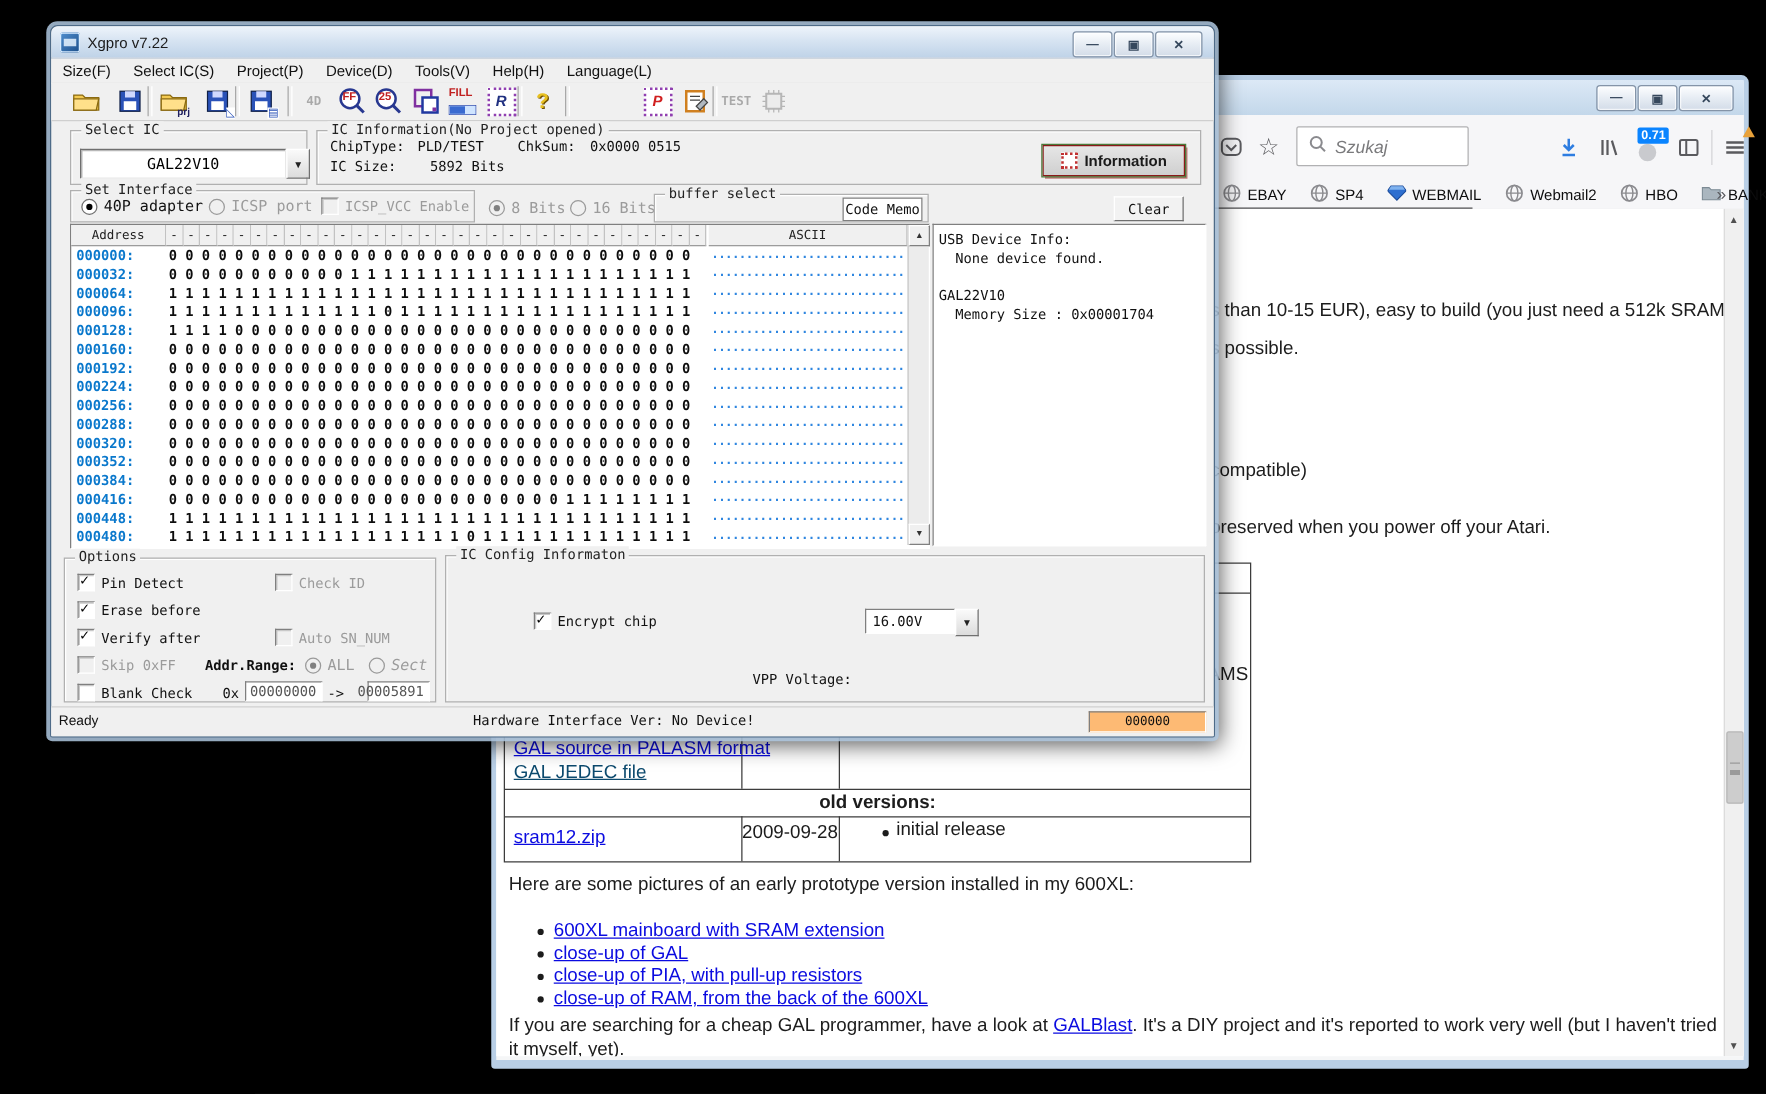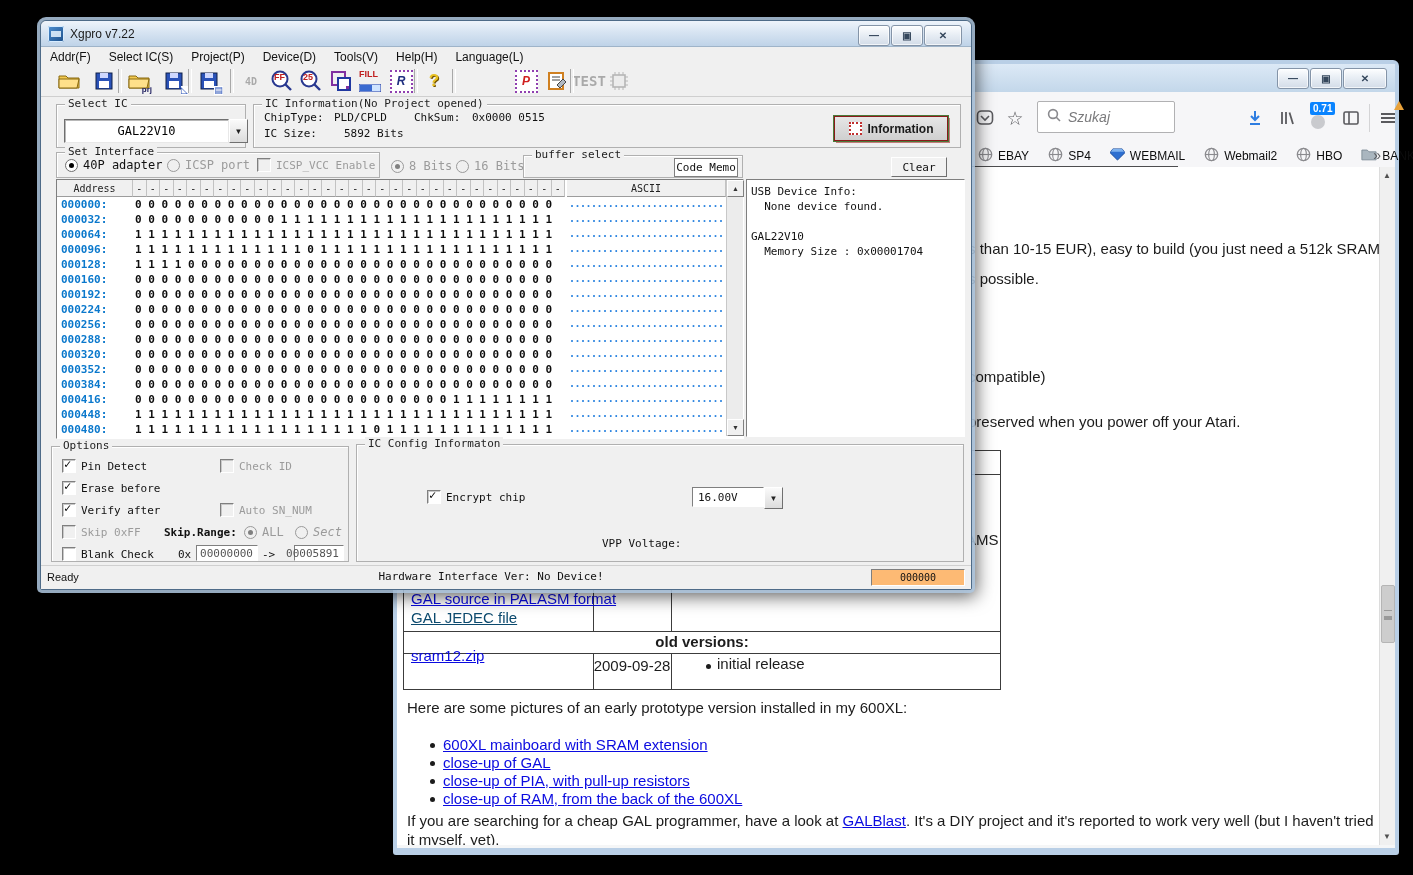--- a/index.html
+++ b/index.html
@@ -254,21 +254,21 @@
         <div class="tline" style="left:189px;top:0;width:1px;height:180px;"></div>
         <div class="tline" style="left:267px;top:0;width:1px;height:180px;"></div>
         <div class="tline" style="left:189px;top:202px;width:1px;height:36px;"></div>
         <div class="tline" style="left:267px;top:202px;width:1px;height:36px;"></div>
         <div class="pg-text pg-link visited" style="left:7px;top:121px;">schematics in Eagle format</div>
         <div id="tbl-file-links" style="position:absolute;left:7px;top:139px;">
             <div class="pg-text pg-link" style="position: relative; margin-bottom: 2px;">GAL source in PALASM format</div>
             <div class="pg-text pg-link visited" style="position: relative; margin-bottom: 2px;">GAL JEDEC file</div>
           </div>
         <div class="pg-text" style="left:0;top:180px;width:596px;text-align:center;font-weight:bold;line-height:22px;">old versions:</div>
-        <div class="pg-text pg-link" style="left:7px;top:196px;">sram12.zip</div>
+        <div class="pg-text pg-link" style="left:7px;top:210px;">sram12.zip</div>
         <div class="pg-text" style="left:189px;top:206px;width:78px;text-align:center;">2009-09-28</div>
         <div class="pg-bullet" style="left:302px;top:213px;"></div>
         <div class="pg-text" style="left:313px;top:204px;">initial release</div>
       </div>
 
       <div class="pg-text" style="left:10px;top:532px;">Here are some pictures of an early prototype version installed in my 600XL:</div>
       <div id="pg-photo-links">
           <div class="pg-bullet" style="left: 33px; top: 576px;"></div>
           <div class="pg-text pg-link" style="left: 46px; top: 569px;">600XL mainboard with SRAM extension</div>
           <div class="pg-bullet" style="left: 33px; top: 594px;"></div>
@@ -298,21 +298,21 @@
       <div class="appicon"></div>
       <div id="xg-title">Xgpro v7.22</div>
       <div class="capbtns" style="right:9px;">
         <div class="capbtn">—</div>
         <div class="capbtn">▣</div>
         <div class="capbtn" style="width:36px;">✕</div>
       </div>
     </div>
 
     <div id="xg-menubar">
-        <div class="menu-item">Addr(F)</div>
+        <div class="menu-item">Size(F)</div>
         <div class="menu-item">Select IC(S)</div>
         <div class="menu-item">Project(P)</div>
         <div class="menu-item">Device(D)</div>
         <div class="menu-item">Tools(V)</div>
         <div class="menu-item">Help(H)</div>
         <div class="menu-item">Language(L)</div>
       </div>
     <div id="xg-toolbar">
         <div class="tbtn" style="left: 15px; position: absolute;">
           <svg width="22" height="18" viewBox="0 0 22 18">
@@ -392,21 +392,21 @@
         </div>
         <div class="tbtn" style="left: 503px; position: absolute;">
           <svg width="20" height="20" viewBox="0 0 20 20">
             <rect x="2" y="2" width="14" height="16" fill="#fff" stroke="#d08020" stroke-width="2"></rect>
             <line x1="5" y1="6" x2="13" y2="6" stroke="#444"></line>
             <line x1="5" y1="9" x2="13" y2="9" stroke="#444"></line>
             <path d="M10 14 l6 -6 l3 3 l-6 6 z" fill="#b0b8c0" stroke="#444"></path>
           </svg>
         </div>
         <div class="tbtn grayed" style="left: 535px; position: absolute;">
-          <span style="font-size:14px;font-weight:bold;color:#555;font-family:'DejaVu Sans Mono',monospace;">TEST</span>
+          <span style="font-size:10px;font-weight:bold;color:#555;font-family:'DejaVu Sans Mono',monospace;">TEST</span>
         </div>
         <div class="tbtn grayed" style="left: 565px; position: absolute;">
           <svg width="20" height="20" viewBox="0 0 20 20">
             <rect x="4" y="4" width="12" height="12" fill="#e8e8e8" stroke="#707070" stroke-width="1.6"></rect>
             <path d="M6 1 v3 M10 1 v3 M14 1 v3 M6 16 v3 M10 16 v3 M14 16 v3 M1 6 h3 M1 10 h3 M1 14 h3 M16 6 h3 M16 10 h3 M16 14 h3" stroke="#707070"></path>
           </svg>
         </div>
         <div class="tsep" style="left: 77px;"></div>
         <div class="tsep" style="left: 147px;"></div>
         <div class="tsep" style="left: 189px;"></div>
@@ -417,21 +417,21 @@
 
     <div class="grp" style="left:15px;top:83px;width:188px;height:42px;">
       <span class="grp-label">Select IC</span>
       <div id="xg-combo" class="mono">GAL22V10</div>
       <div id="xg-combo-btn" class="dropbtn">▼</div>
     </div>
 
     <div class="grp" style="left:212px;top:83px;width:706px;height:42px;">
       <span class="grp-label">IC Information(No Project opened)</span>
       <span class="xg-label" style="left:10px;top:6px;">ChipType:</span>
-      <span class="xg-label" style="left:80px;top:6px;">PLD/CPLD</span>
+      <span class="xg-label" style="left:80px;top:6px;">PLD/TEST</span>
       <span class="xg-label" style="left:160px;top:6px;">ChkSum:</span>
       <span class="xg-label" style="left:218px;top:6px;">0x0000 0515</span>
       <span class="xg-label" style="left:10px;top:22px;">IC Size:</span>
       <span class="xg-label" style="left:90px;top:22px;">5892 Bits</span>
       <div id="info-btn" style="left:580px;top:11px;width:112px;height:23px;">
         <span class="chipglyph"></span>
         <span>Information</span>
       </div>
     </div>
 
@@ -606,21 +606,21 @@
       </div>
       <div class="cb" style="left:10px;top:56px;">
         <span class="box"><span class="mark">✓</span></span><span>Verify after</span>
       </div>
       <div class="cb disabled" style="left:168px;top:56px;">
         <span class="box"></span><span>Auto SN_NUM</span>
       </div>
       <div class="cb disabled" style="left:10px;top:78px;">
         <span class="box"></span><span>Skip 0xFF</span>
       </div>
-      <span class="xg-label" style="left:112px;top:79px;font-weight:bold;">Skip.Range:</span>
+      <span class="xg-label" style="left:112px;top:79px;font-weight:bold;">Addr.Range:</span>
       <div class="radio disabled" style="left:192px;top:78px;">
         <span class="circ"><span class="dot"></span></span><span>ALL</span>
       </div>
       <div class="radio disabled" style="left:243px;top:78px;font-style:italic;">
         <span class="circ"></span><span>Sect</span>
       </div>
       <div class="cb" style="left:10px;top:100px;">
         <span class="box"></span><span>Blank Check</span>
       </div>
       <span class="xg-label" style="left:126px;top:101px;">0x</span>

